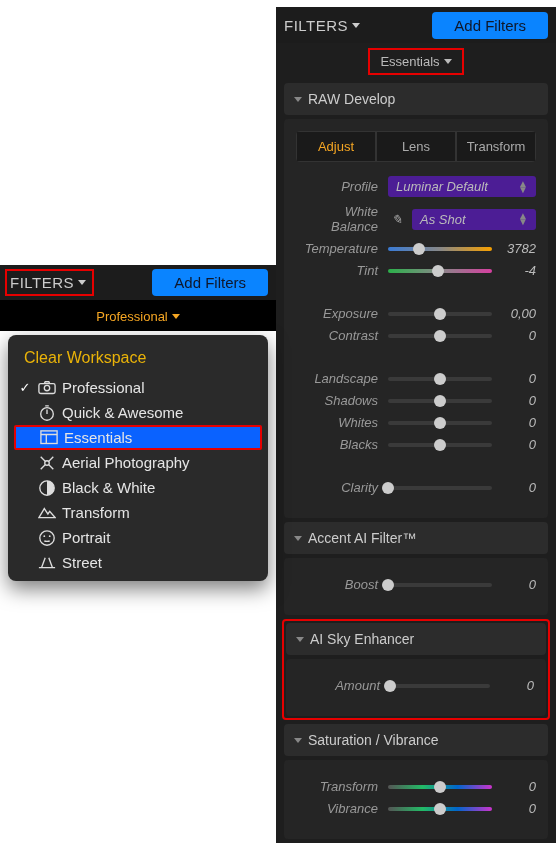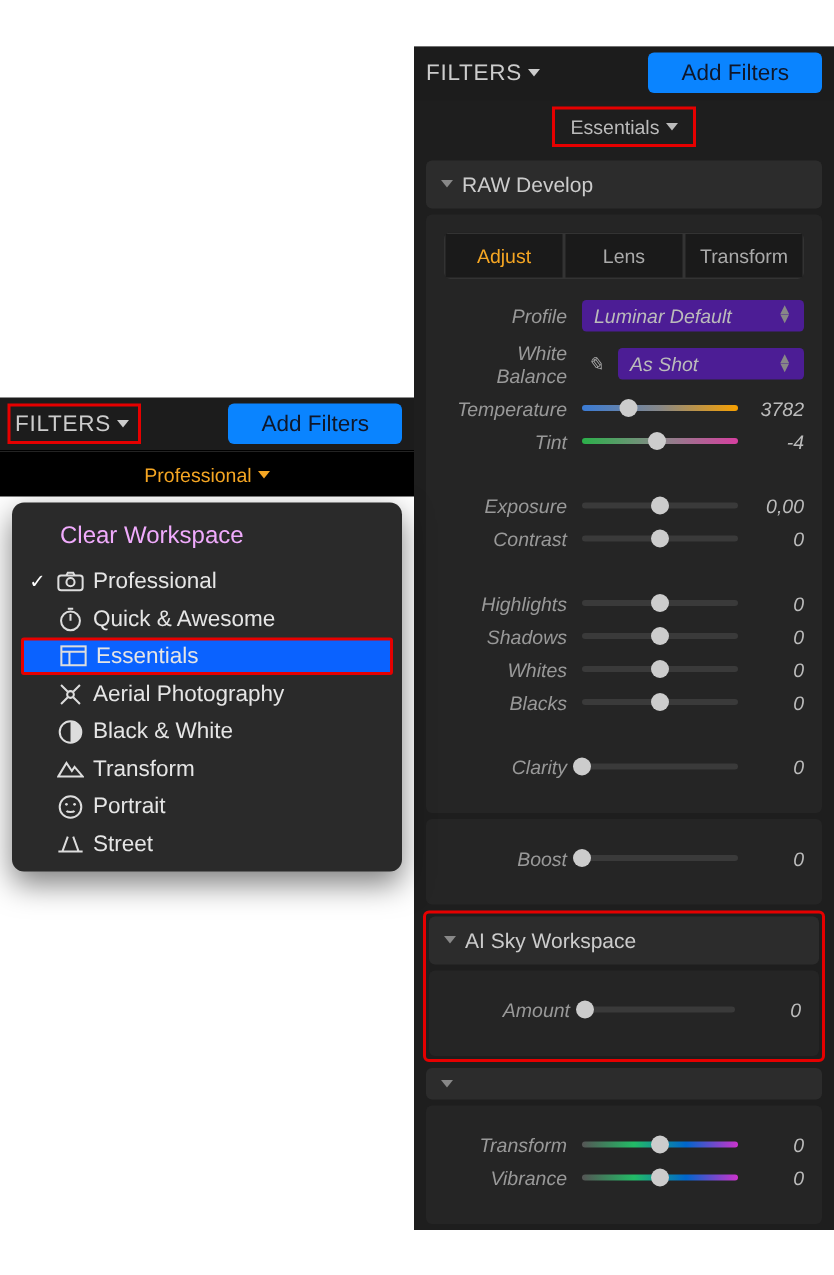--- a/index.html
+++ b/index.html
@@ -10,21 +10,21 @@
   
   
   .left-header { background: #1c1c1c; height: 36px; display: flex; align-items: center; justify-content: space-between; padding: 0 8px; border-bottom: 1px solid #000; }
   .filters-label-wrap { display: inline-flex; align-items: center; color: #ccc; font-size: 15px; letter-spacing: 0.5px; border: 2px solid #e60000; padding: 3px 6px 3px 3px; margin-left: -3px; }
   .chev { display: inline-block; width: 0; height: 0; border-left: 4px solid transparent; border-right: 4px solid transparent; border-top: 5px solid currentColor; margin-left: 4px; vertical-align: middle; }
   .add-btn { background: #0a84ff; color: #0f172a; border: none; border-radius: 4px; padding: 5px 22px; font-size: 15px; cursor: pointer; }
   
   .workspace-bar { background: #000; height: 30px; display: flex; align-items: center; justify-content: center; color: #f5a623; font-size: 13px; }
   
   .dropdown { background: #2a2a2a; border-radius: 8px; margin: 4px 8px; padding: 6px 0; box-shadow: 0 8px 20px rgba(0,0,0,.5); }
-  .dropdown-clear { color: #f0abfc; font-size: 16px; padding: 8px 32px; }
+  .dropdown-clear { color: #eab308; font-size: 16px; padding: 8px 16px; }
   .wlist { list-style: none; }
   .witem { display: flex; align-items: center; padding: 4px 10px; color: #e5e5e5; font-size: 15px; cursor: pointer; gap: 6px; }
   .witem.selected { background: #0a62ff; border: 2px solid #e60000; margin: 0 6px; border-radius: 2px; padding: 2px 4px; }
   .check { width: 14px; text-align: center; font-size: 13px; color: #fff; }
   .wicon { width: 18px; height: 16px; display: inline-flex; align-items: center; justify-content: center; flex-shrink: 0; }
   .wicon svg { stroke: #ddd; fill: none; stroke-width: 1.5; }
   
   
   .right-header { background: #1c1c1c; height: 36px; display: flex; align-items: center; justify-content: space-between; padding: 0 8px; }
   .filters-plain { color: #ccc; font-size: 15px; letter-spacing: 0.5px; display: inline-flex; align-items: center; }
@@ -244,21 +244,21 @@
             <div class="row-label">Contrast</div>
             <div class="row-ctrl">
               <div class="slider">
                 <div class="knob" style="left: 50%;"></div>
               </div>
               <div class="val">0</div>
             </div>
           </div>
         <div class="spacer"></div>
         <div class="row">
-            <div class="row-label">Highlights</div>
+            <div class="row-label">Landscape</div>
             <div class="row-ctrl">
               <div class="slider">
                 <div class="knob" style="left: 50%;"></div>
               </div>
               <div class="val">0</div>
             </div>
           </div>
         <div class="row">
             <div class="row-label">Shadows</div>
             <div class="row-ctrl">
@@ -293,54 +293,59 @@
               <div class="slider">
                 <div class="knob" style="left: 0%;"></div>
               </div>
               <div class="val">0</div>
             </div>
           </div>
       </div>
     </div>
 
     <div class="section">
+      <div class="section-head">
+        <span class="tri"></span>
+        <span>Accent AI Filter™</span>
+      </div>
       <div class="section-body">
         <div class="row">
             <div class="row-label">Boost</div>
             <div class="row-ctrl">
               <div class="slider">
                 <div class="knob" style="left: 0%;"></div>
               </div>
               <div class="val">0</div>
             </div>
           </div>
       </div>
     </div>
 
     <div class="red-box">
       <div class="section-head">
         <span class="tri"></span>
-        <span>AI Sky Workspace</span>
+        <span>AI Sky Enhancer</span>
       </div>
       <div class="section-body">
         <div class="row">
             <div class="row-label">Amount</div>
             <div class="row-ctrl">
               <div class="slider">
                 <div class="knob" style="left: 0%;"></div>
               </div>
               <div class="val">0</div>
             </div>
           </div>
       </div>
     </div>
 
     <div class="section">
       <div class="section-head">
         <span class="tri"></span>
+        <span>Saturation / Vibrance</span>
       </div>
       <div class="section-body">
         <div class="row">
             <div class="row-label">Transform</div>
             <div class="row-ctrl">
               <div class="slider sat">
                 <div class="knob" style="left: 50%;"></div>
               </div>
               <div class="val">0</div>
             </div>

